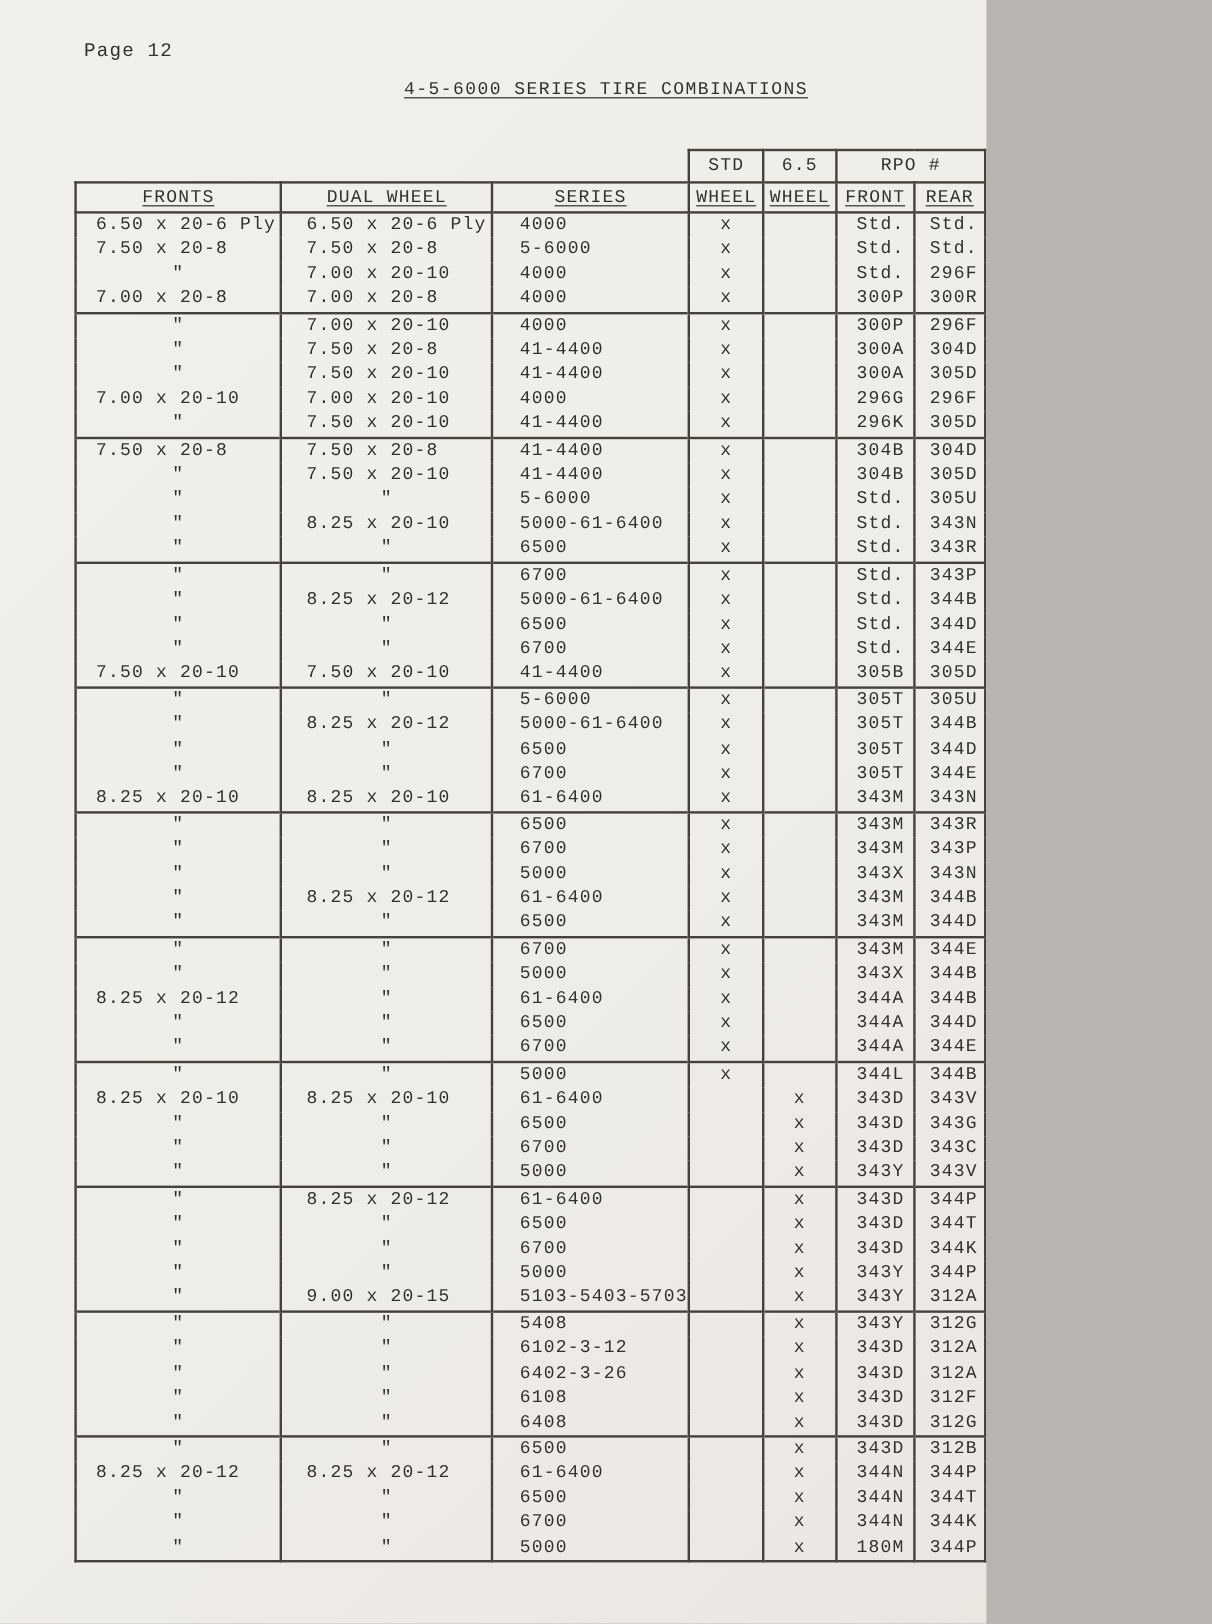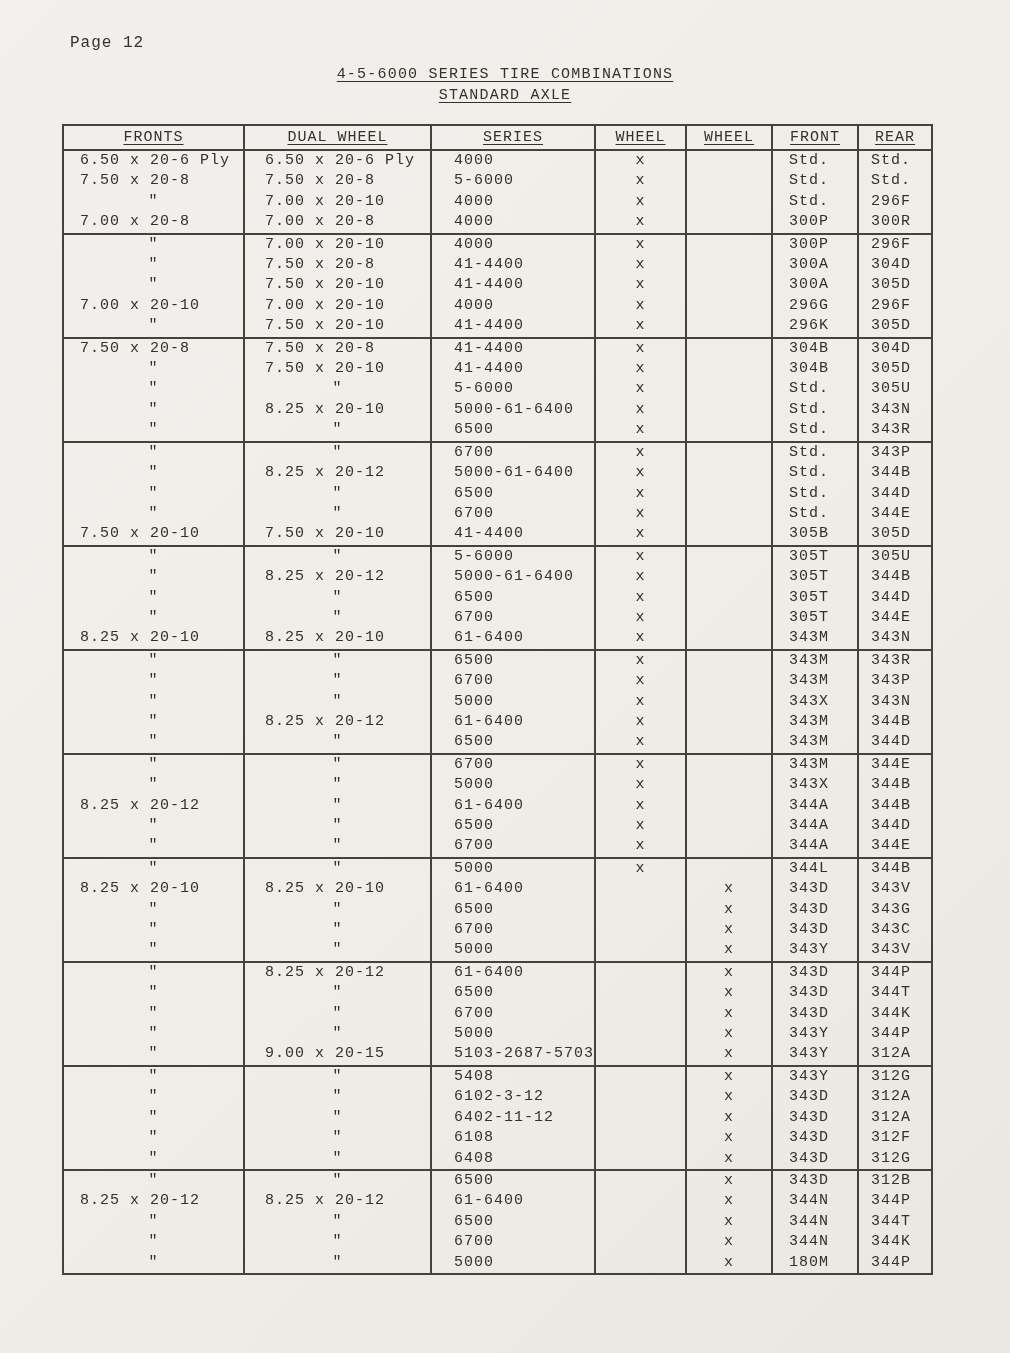--- a/index.html
+++ b/index.html
@@ -3,21 +3,21 @@
 <meta charset="utf-8">
 <style>
   html,body { margin:0; padding:0; }
   body {
     width:1010px; height:1353px;
     background:#b8b5b0;
     font-family:"Liberation Mono","DejaVu Sans Mono",monospace;
   }
   .page {
     position:relative;
-    width:1010px; height:1353px;
+    width:822px; height:1353px;
     background:linear-gradient(135deg,#f2f0ec 0%,#efede8 55%,#eae7e1 100%);
     color:#33312c;
     overflow:hidden;
     font-family:Liberation Mono, monospace;
   }
   .page-label {
     position:absolute; left:70px; top:34px;
     font-size:16px; letter-spacing:1px;
   }
   .title-block { position:absolute; left:0; top:66px; width:1010px; text-align:center; }
@@ -66,34 +66,39 @@
 </style>
 </head>
 <body>
 
 <div class="page">
 
   <div class="page-label">Page 12</div>
 
   <div class="title-block">
     <div class="title">4-5-6000 SERIES TIRE COMBINATIONS</div>
-    <div class="subtitle">STANDARD AXLE</div>
   </div>
 
   <table class="tire-table">
     <colgroup>
       <col class="w0">
         <col class="w1">
         <col class="w2">
         <col class="w3">
       <col class="w4">
         <col class="w5">
         <col class="w6">
     </colgroup>
     <thead>
+      <tr class="top">
+        <th class="blank" colspan="3"></th>
+        <th class="b">STD</th>
+        <th class="b">6.5</th>
+        <th class="b" colspan="2">RPO #</th>
+      </tr>
       <tr>
         <th class="b u">FRONTS</th>
         <th class="b u">DUAL WHEEL</th>
         <th class="b u">SERIES</th>
         <th class="b u">WHEEL</th>
         <th class="b u">WHEEL</th>
         <th class="b u">FRONT</th>
         <th class="b u">REAR</th>
       </tr>
     </thead>
@@ -481,21 +486,21 @@
           <td class="c1 ditto">"</td>
           <td class="c2">5000</td>
           <td class="c3"></td>
           <td class="c4">x</td>
           <td class="c5">343Y</td>
           <td class="c6">344P</td>
         </tr>
         <tr>
           <td class="c0 ditto">"</td>
           <td class="c1">9.00 x 20-15</td>
-          <td class="c2">5103-2687-5703</td>
+          <td class="c2">5103-5403-5703</td>
           <td class="c3"></td>
           <td class="c4">x</td>
           <td class="c5">343Y</td>
           <td class="c6">312A</td>
         </tr>
         <tr class="group-start">
           <td class="c0 ditto">"</td>
           <td class="c1 ditto">"</td>
           <td class="c2">5408</td>
           <td class="c3"></td>
@@ -508,21 +513,21 @@
           <td class="c1 ditto">"</td>
           <td class="c2">6102-3-12</td>
           <td class="c3"></td>
           <td class="c4">x</td>
           <td class="c5">343D</td>
           <td class="c6">312A</td>
         </tr>
         <tr>
           <td class="c0 ditto">"</td>
           <td class="c1 ditto">"</td>
-          <td class="c2">6402-11-12</td>
+          <td class="c2">6402-3-26</td>
           <td class="c3"></td>
           <td class="c4">x</td>
           <td class="c5">343D</td>
           <td class="c6">312A</td>
         </tr>
         <tr>
           <td class="c0 ditto">"</td>
           <td class="c1 ditto">"</td>
           <td class="c2">6108</td>
           <td class="c3"></td>

